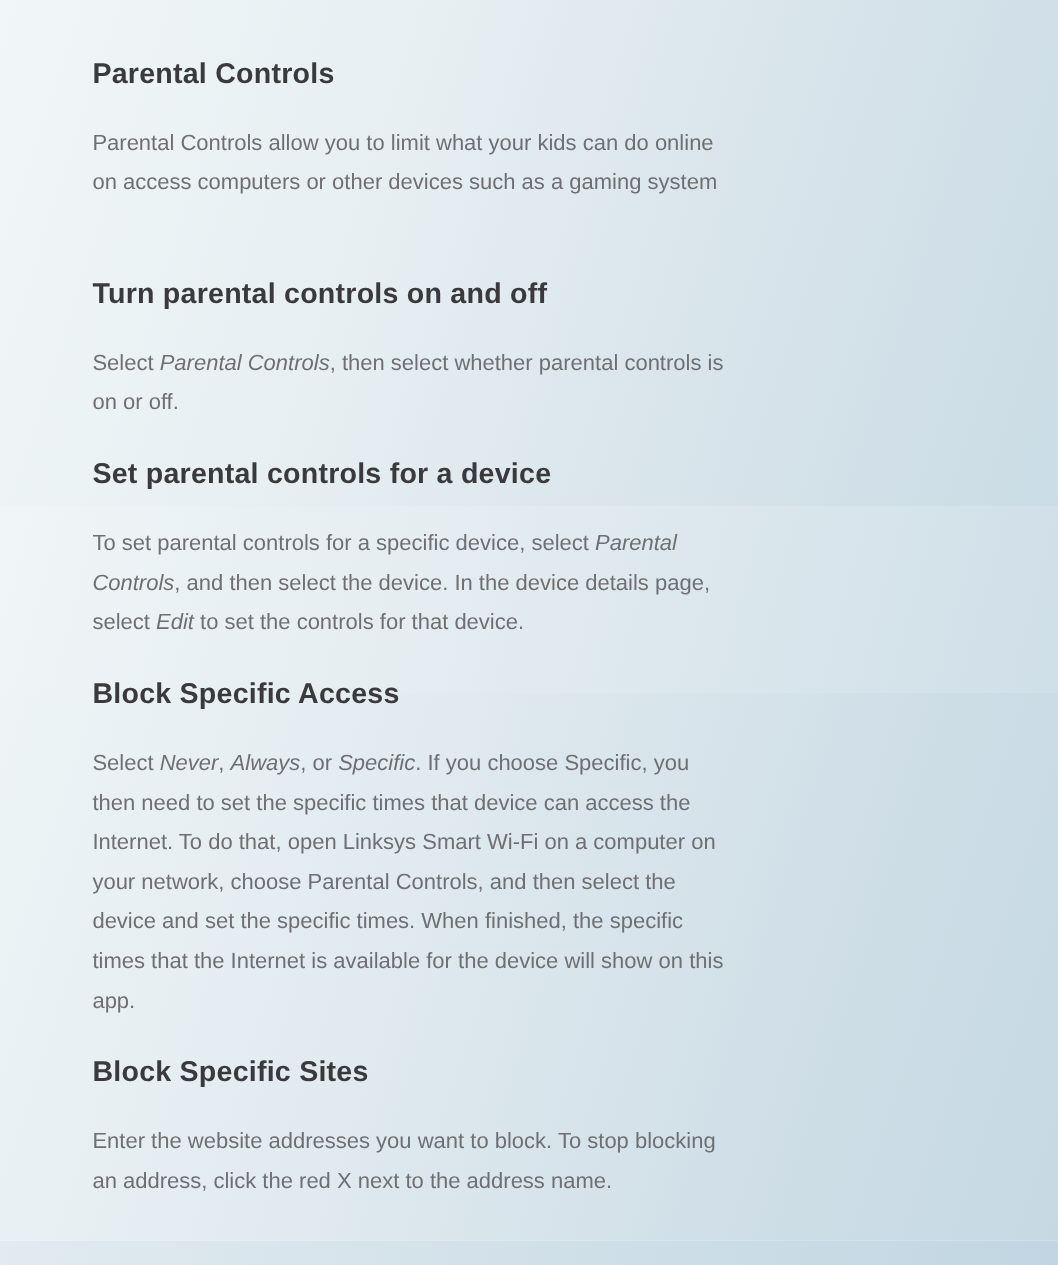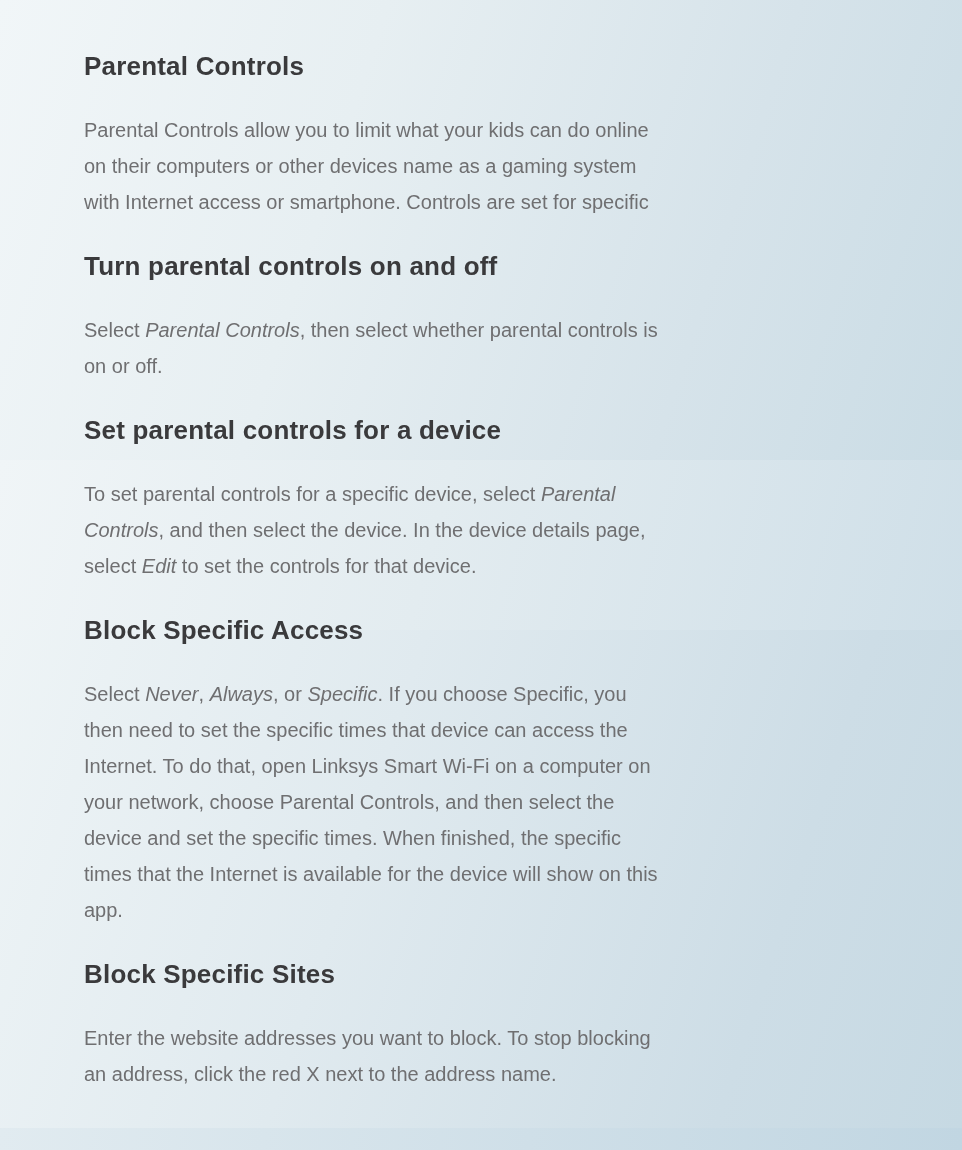--- a/index.html
+++ b/index.html
@@ -67,21 +67,21 @@
 <div class="bg-stack">
   <div class="bg-panel bg-panel-1"></div>
   <div class="bg-panel bg-panel-2"></div>
   <div class="bg-panel bg-panel-3"></div>
   <div class="bg-panel bg-panel-4"></div>
 </div>
 
 <div class="content" id="sections-root">
     <section class="help-section">
       <h2 class="help-heading">Parental Controls</h2>
-      <p class="help-paragraph"><span class="run">Parental Controls allow you to limit what your kids can do online</span><br><span class="run">on their computers or other devices name as a gaming system</span><br><span class="run">with Internet access or smartphone. Controls are set for specific</span><br></p>
+      <p class="help-paragraph"><span class="run">Parental Controls allow you to limit what your kids can do online</span><br><span class="run">on access computers or other devices such as a gaming system</span><br><br></p>
     </section>
     <section class="help-section">
       <h2 class="help-heading">Turn parental controls on and off</h2>
       <p class="help-paragraph"><span class="run">Select </span><span class="run italic">Parental Controls</span><span class="run">, then select whether parental controls is</span><br><span class="run">on or off.</span></p>
     </section>
     <section class="help-section">
       <h2 class="help-heading">Set parental controls for a device</h2>
       <p class="help-paragraph"><span class="run">To set parental controls for a specific device, select </span><span class="run italic">Parental</span><br><span class="run italic">Controls</span><span class="run">, and then select the device. In the device details page,</span><br><span class="run">select </span><span class="run italic">Edit</span><span class="run"> to set the controls for that device.</span></p>
     </section>
     <section class="help-section">

